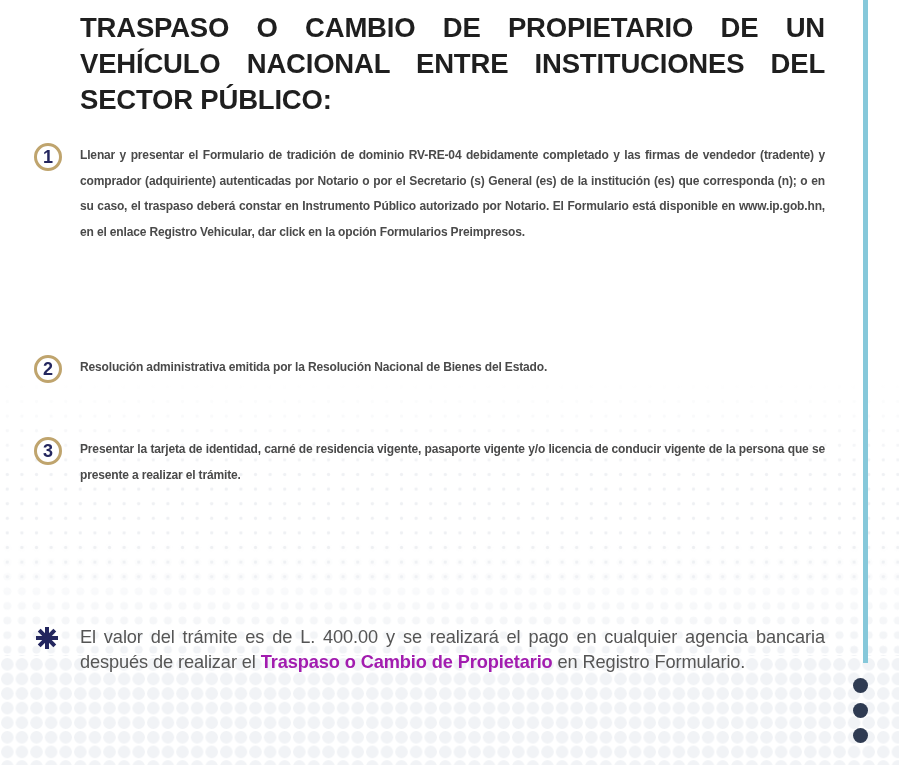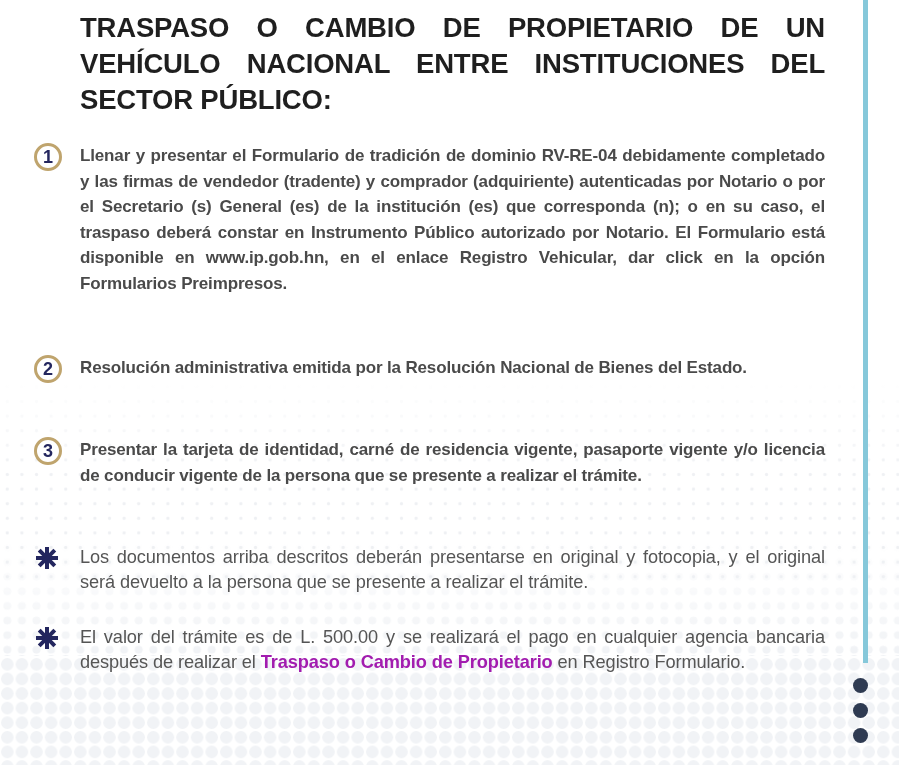--- a/index.html
+++ b/index.html
@@ -32,21 +32,21 @@
     position: absolute; left: -46px; top: 0px; width: 28px; height: 28px;
     border: 3px solid #bfa46d; border-radius: 50%;
     box-sizing: border-box; display: flex; align-items: center; justify-content: center;
     color: #23265e; font-weight: bold; font-size: 18px; background: #fff;
   }
   .marker-star {
     position: absolute; left: -45px; top: 1px; width: 24px; height: 24px;
     color: #23265e;
   }
   .text-bold {
-    margin: 0; font-weight: bold; font-size: 17px; line-height: 25.5px;
+    margin: 0; font-weight: bold; font-size: 12px; line-height: 25.5px;
     color: #4a4a4a; text-align: justify; text-align-last: left;
     letter-spacing: -0.15px;
   }
   .text-reg {
     margin: 0; font-weight: normal; font-size: 18.2px; line-height: 25px;
     color: #555555; text-align: justify; text-align-last: left;
     letter-spacing: -0.1px;
   }
   .text-reg b { color: #a21caf; }
 </style>
@@ -109,36 +109,25 @@
     <p class="text-bold">Resolución administrativa emitida por la Resolución Nacional de Bienes del Estado.</p>
   </div>
 
   <div class="item" style="top:427px;">
     <div class="marker-num">
       <span>3</span>
     </div>
     <p class="text-bold">Presentar la tarjeta de identidad, carné de residencia vigente, pasaporte vigente y/o licencia de conducir vigente de la persona que se presente a realizar el trámite.</p>
   </div>
 
-  <div class="item" style="top:535px;">
-    <svg class="marker-star" viewBox="0 0 24 24">
-      <g stroke="#23265e" stroke-width="4" stroke-linecap="butt">
-        <line x1="12" y1="1" x2="12" y2="23"></line>
-        <line x1="1" y1="12" x2="23" y2="12"></line>
-        <line x1="4.2" y1="4.2" x2="19.8" y2="19.8"></line>
-        <line x1="19.8" y1="4.2" x2="4.2" y2="19.8"></line>
-      </g>
-    </svg>
-    <p class="text-reg">Los documentos arriba descritos deberán presentarse en original y fotocopia, y el original será devuelto a la persona que se presente a realizar el trámite.</p>
-  </div>
 
   <div class="item" style="top:615px;">
     <svg class="marker-star" viewBox="0 0 24 24">
       <g stroke="#23265e" stroke-width="4" stroke-linecap="butt">
         <line x1="12" y1="1" x2="12" y2="23"></line>
         <line x1="1" y1="12" x2="23" y2="12"></line>
         <line x1="4.2" y1="4.2" x2="19.8" y2="19.8"></line>
         <line x1="19.8" y1="4.2" x2="4.2" y2="19.8"></line>
       </g>
     </svg>
-    <p class="text-reg"><span>El valor del trámite es de L. 500.00 y se realizará el pago en cualquier agencia bancaria después de realizar el </span><b>Traspaso o Cambio de Propietario</b><span> en Registro Formulario.</span></p>
+    <p class="text-reg"><span>El valor del trámite es de L. 400.00 y se realizará el pago en cualquier agencia bancaria después de realizar el </span><b>Traspaso o Cambio de Propietario</b><span> en Registro Formulario.</span></p>
   </div>
 </div>
 
 </body></html>

